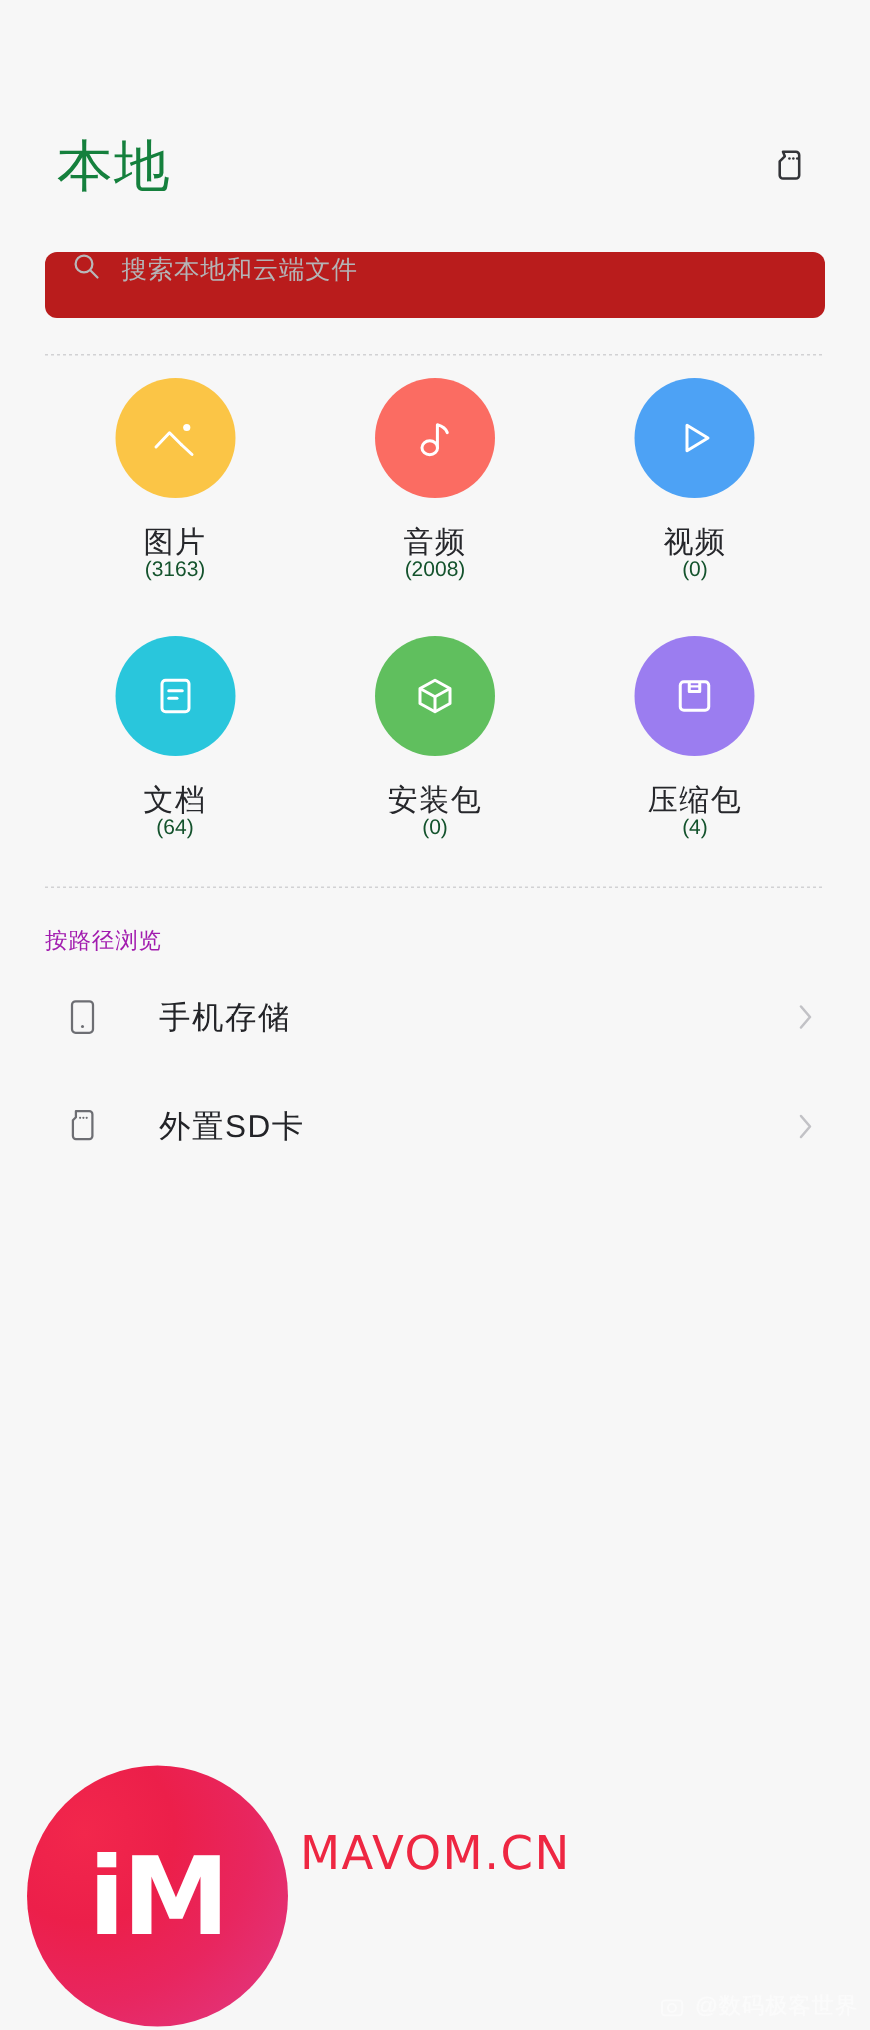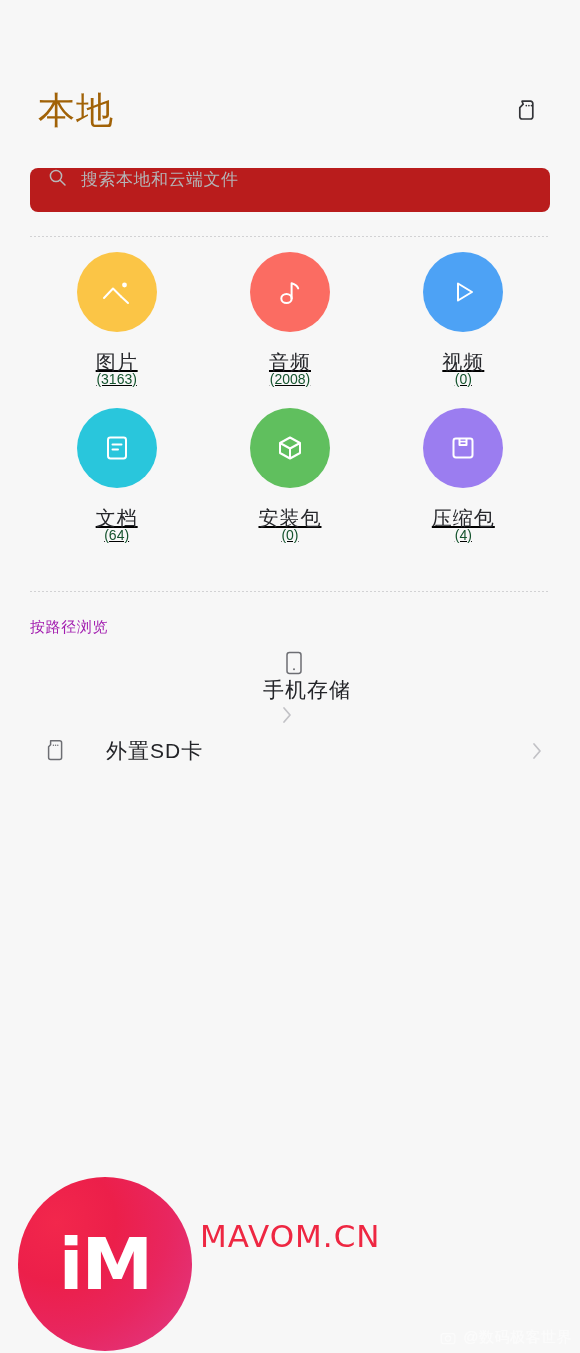--- a/index.html
+++ b/index.html
@@ -18,21 +18,21 @@
   
   .header {
     position: absolute; top: 78px; left: 0;
     width: 580px; height: 64px;
     display: flex; align-items: center;
     padding: 0 32px 0 38px;
   }
   .page-title {
     font-size: 37px;
     font-weight: 400;
-    color: #a16207;
+    color: #15803d;
     letter-spacing: 1px;
     line-height: 1;
   }
   .header-spacer { flex: 1; }
   .sd-btn {
     width: 40px; height: 40px;
     display: flex; align-items: center; justify-content: center;
     cursor: pointer;
   }
 
@@ -60,22 +60,21 @@
   }
   .divider.d1 { top: 236px; }
   .divider.d2 { top: 591px; }
 
   
   .grid {
     position: absolute; top: 252px; left: 30px;
     width: 520px;
     display: grid;
     grid-template-columns: repeat(3, 1fr);
-    row-gap: 22px;
-    text-decoration: underline;
+    row-gap: 38px;
   }
   .cat {
     display: flex; flex-direction: column; align-items: center;
     cursor: pointer;
   }
   .cat-circle {
     width: 80px; height: 80px; border-radius: 50%;
     display: flex; align-items: center; justify-content: center;
   }
   .cat-label {
@@ -90,21 +89,21 @@
   
   .path-heading {
     position: absolute; top: 618px; left: 30px;
     font-size: 15px; color: #a21caf; letter-spacing: .6px;
   }
   .path-row {
     position: absolute; left: 30px; width: 520px; height: 56px;
     display: flex; align-items: center;
     cursor: pointer;
   }
-  .path-row.r1 { top: 650px; flex-direction: column; }
+  .path-row.r1 { top: 650px; }
   .path-row.r2 { top: 723px; }
   .path-icon {
     width: 34px; display: flex; align-items: center; justify-content: center;
     margin-left: 8px;
   }
   .path-label {
     margin-left: 34px;
     font-size: 21px; color: #232428; letter-spacing: 1px;
   }
   .path-spacer { flex: 1; }

